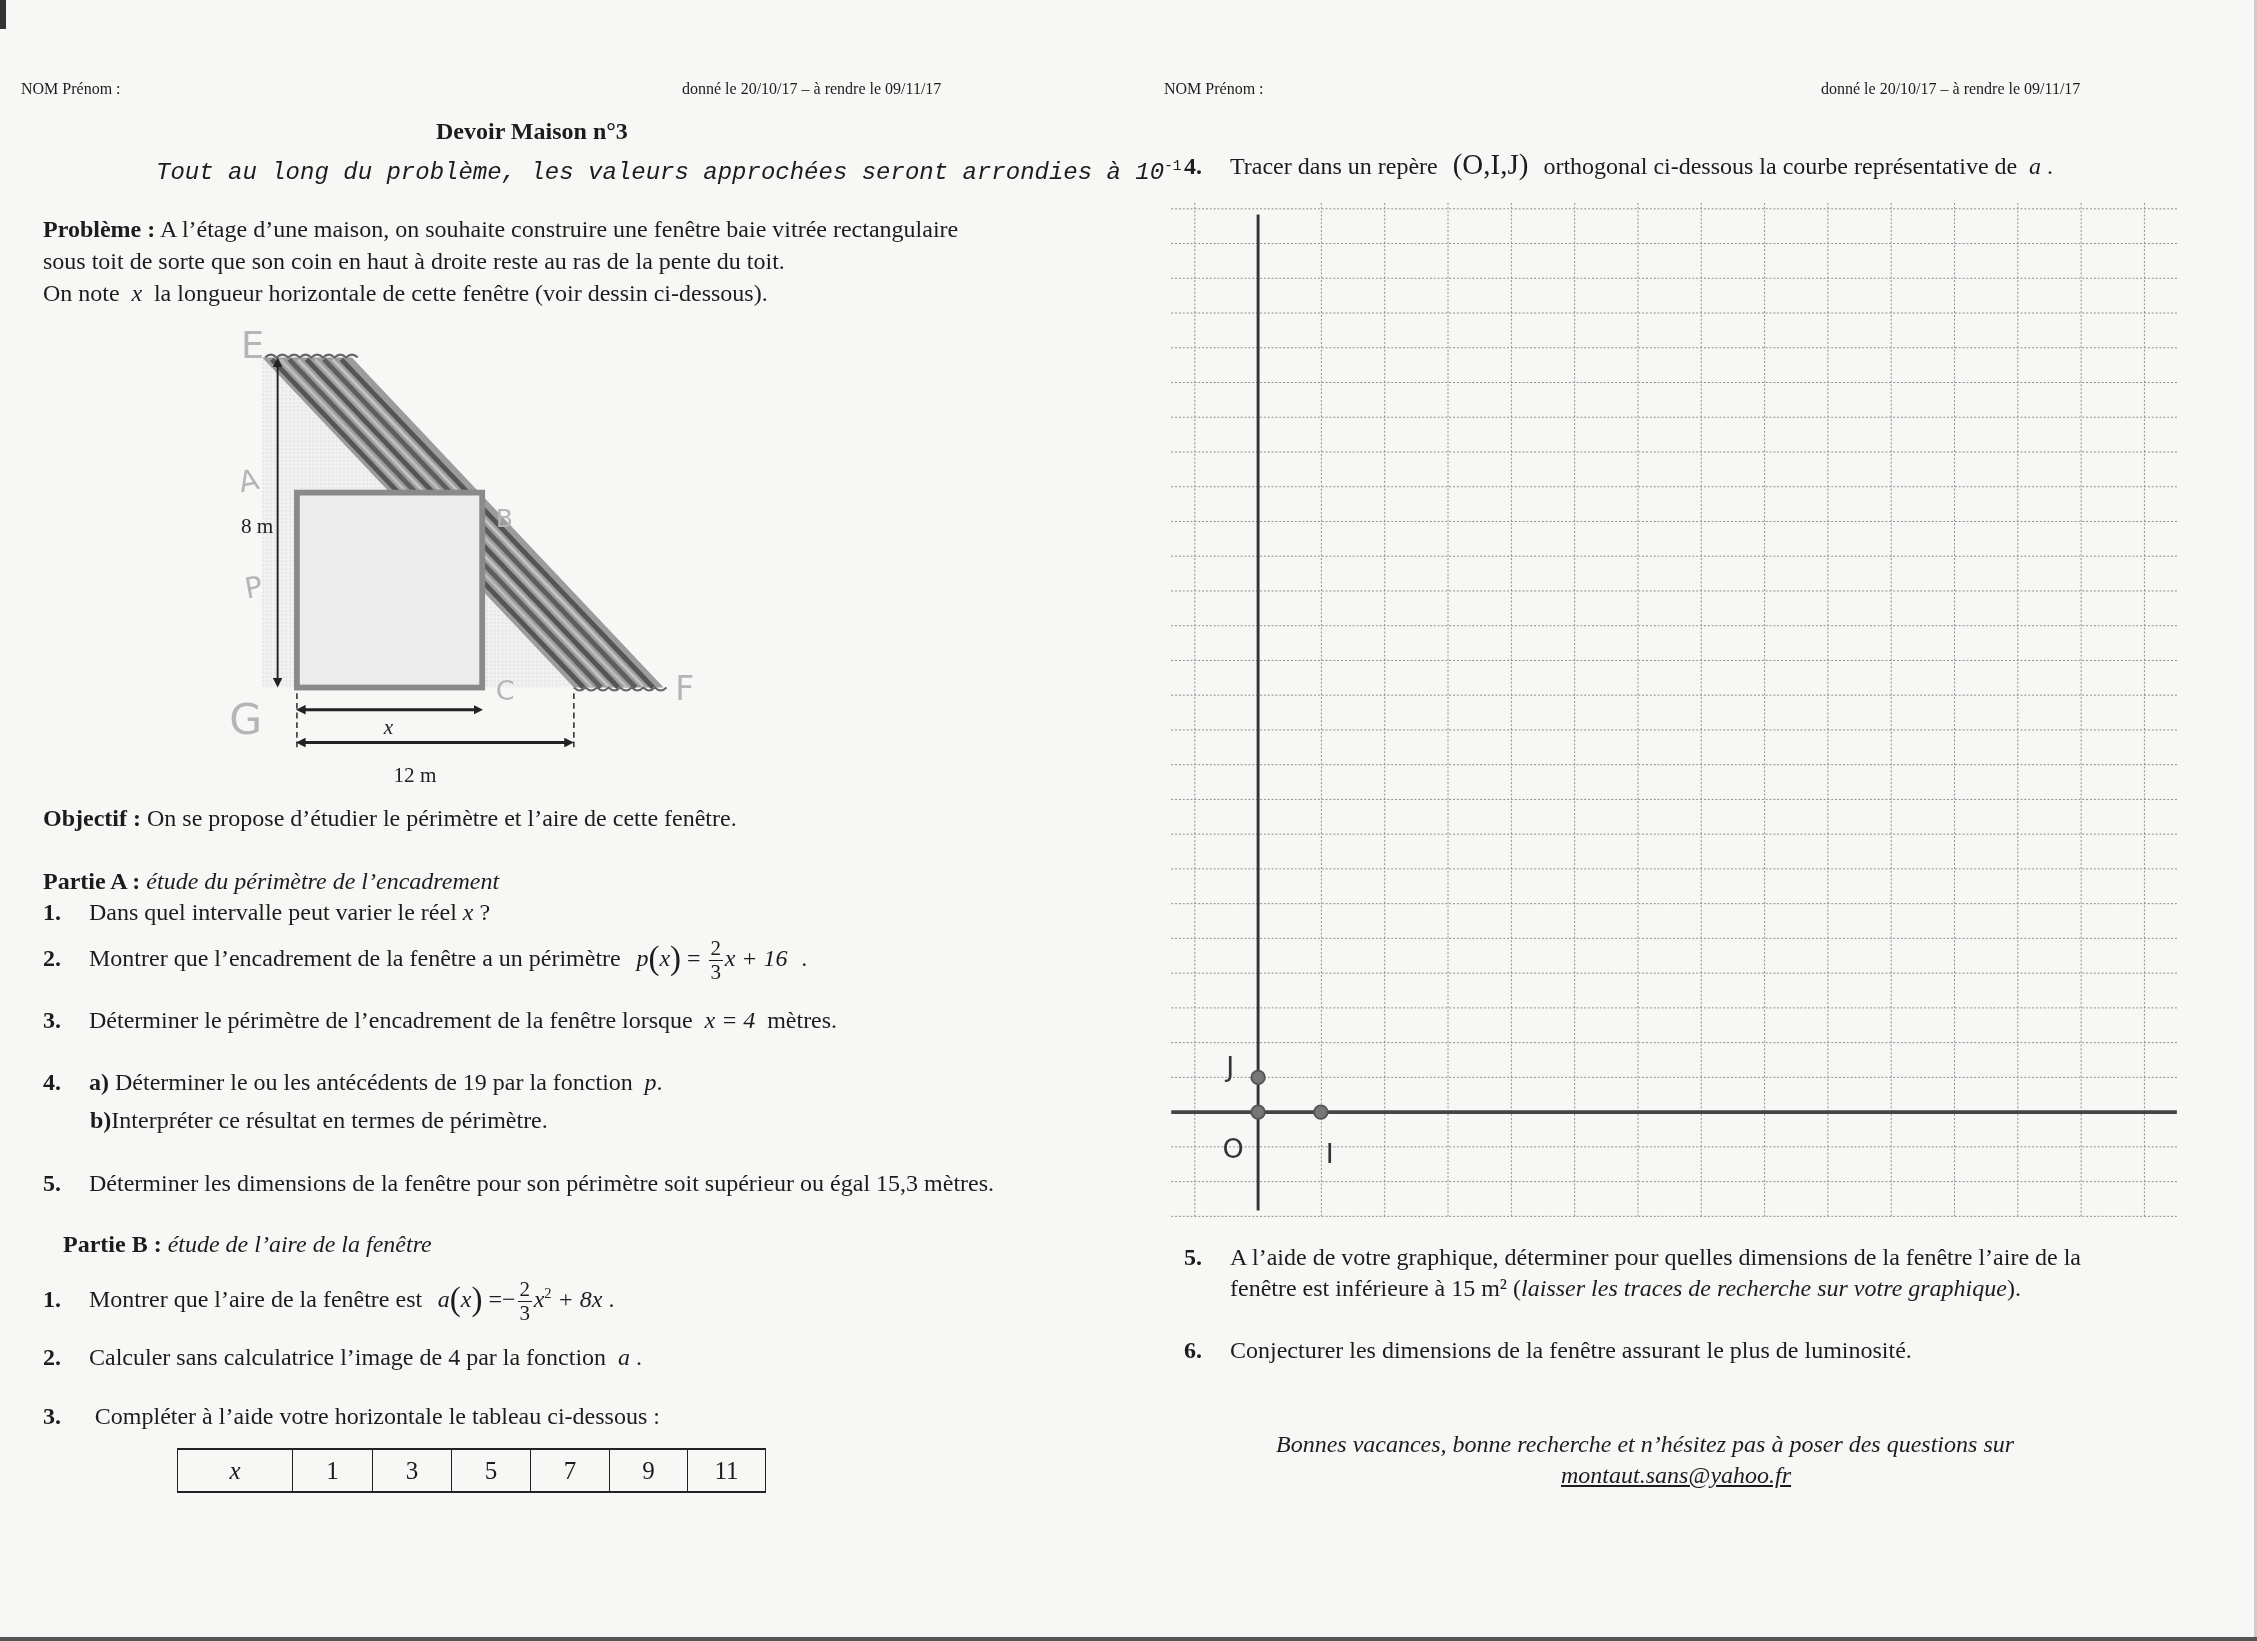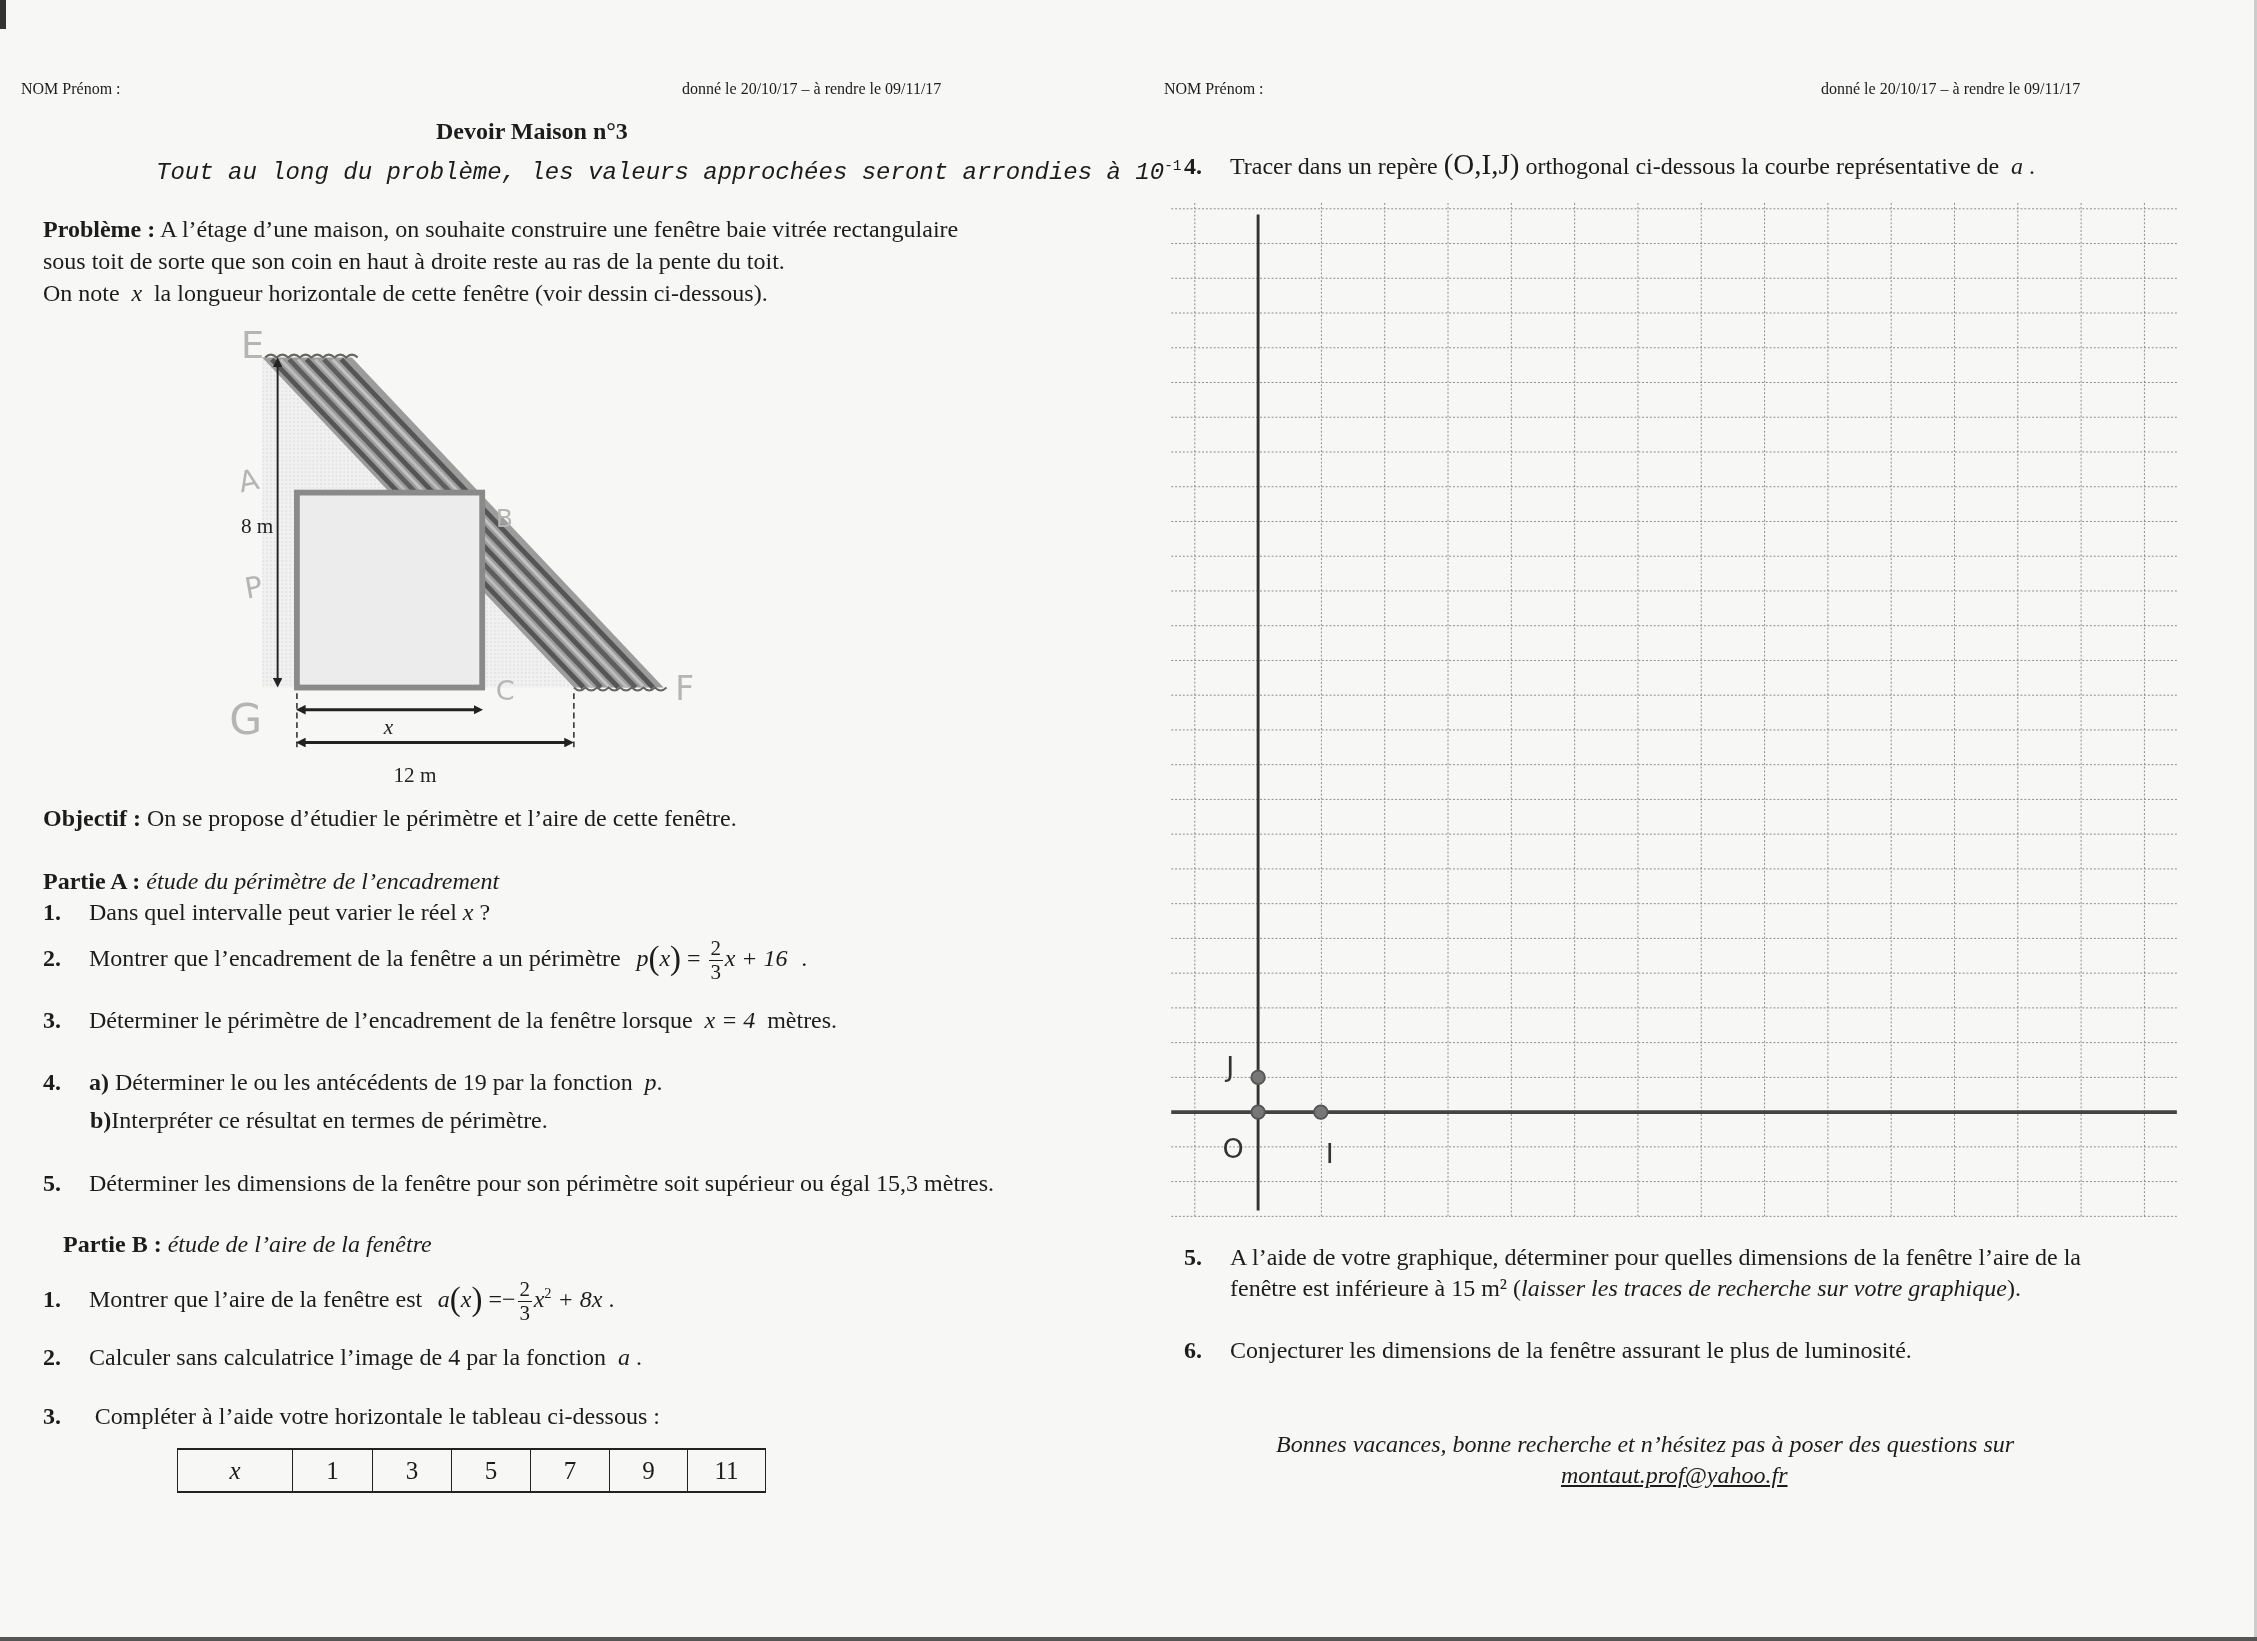--- a/index.html
+++ b/index.html
@@ -191,21 +191,21 @@
   </tbody>
     </table>
 </div>
 
 <div>
   <div class="abs t24" style="left:1164px;top:75px;">NOM Prénom :</div>
   <div class="abs t24" style="left:1821px;top:75px;">donné le 20/10/17 – à rendre le 09/11/17</div>
 
   <div class="abs t25" style="left:1184px;top:150px;">
     <span class="num">4.</span><span>Tracer dans un repère</span>
-    <span style="font-size:29px;margin:0 0">(O,I,J)</span>
+    <span style="font-size:29px;margin:0 9px">(O,I,J)</span>
     <span>orthogonal ci-dessous la courbe représentative de</span>
     <span class="i" style="margin-left:5.8px">a</span>
     <span>.</span>
   </div>
 
   <svg id="grid" class="abs" style="left:1149px;top:203px;" width="1108" height="1023" viewBox="0 0 1148 1060">
     <g id="grid-lines">
         <line x1="47.400000000000006" x2="47.400000000000006" y1="-4" y2="1050" stroke="#888" stroke-width="1" stroke-dasharray="2,2"></line>
         <line x1="178.6" x2="178.6" y1="-4" y2="1050" stroke="#888" stroke-width="1" stroke-dasharray="2,2"></line>
         <line x1="244.2" x2="244.2" y1="-4" y2="1050" stroke="#888" stroke-width="1" stroke-dasharray="2,2"></line>
@@ -266,15 +266,15 @@
   </div>
   <div class="abs t25" style="left:1230px;top:1274px;">
     <span>fenêtre est inférieure à 15 m² (</span><span class="i">laisser les traces de recherche sur votre graphique</span><span>).</span>
   </div>
 
   <div class="abs t25" style="left:1184px;top:1336px;">
     <span class="num">6.</span><span>Conjecturer les dimensions de la fenêtre assurant le plus de luminosité.</span>
   </div>
 
   <div class="abs t25 i" style="left:1276px;top:1430px;">Bonnes vacances, bonne recherche et n’hésitez pas à poser des questions sur</div>
-  <div class="abs t25 i link" style="left:1561px;top:1461px;">montaut.prof@yahoo.fr</div>
+  <div class="abs t25 i link" style="left:1561px;top:1461px;">montaut.sans@yahoo.fr</div>
 </div>
 
 
 </body></html>

